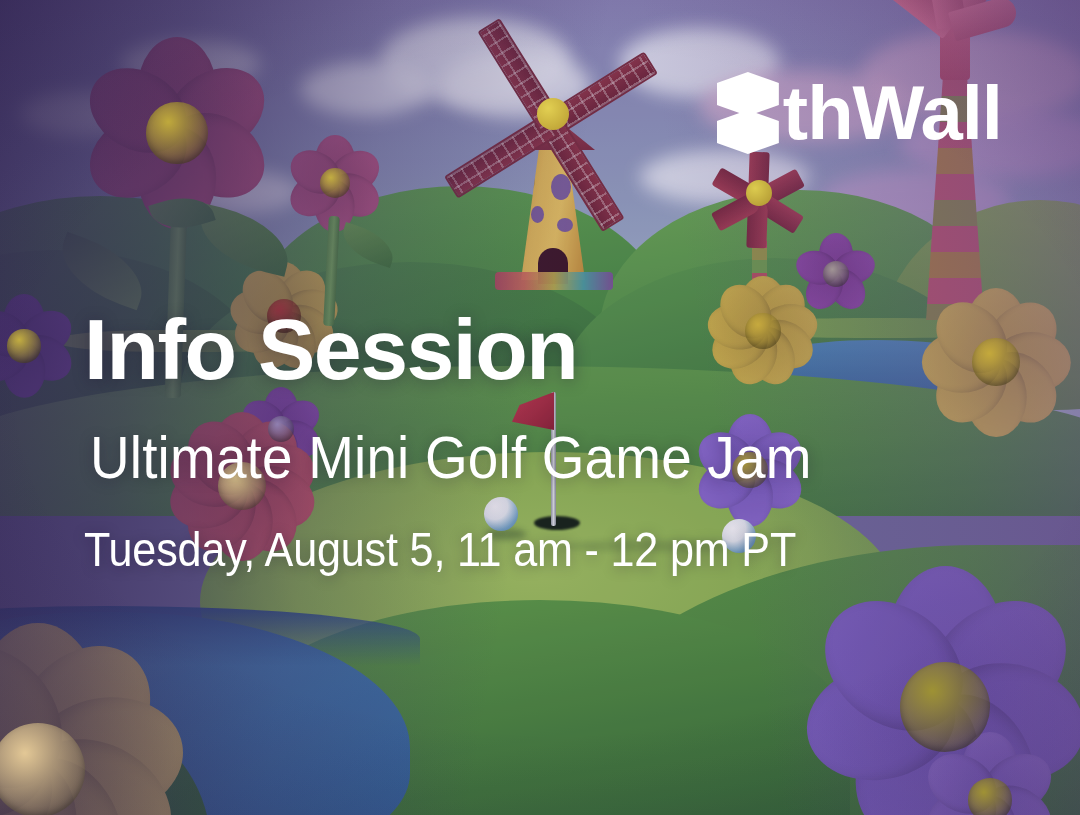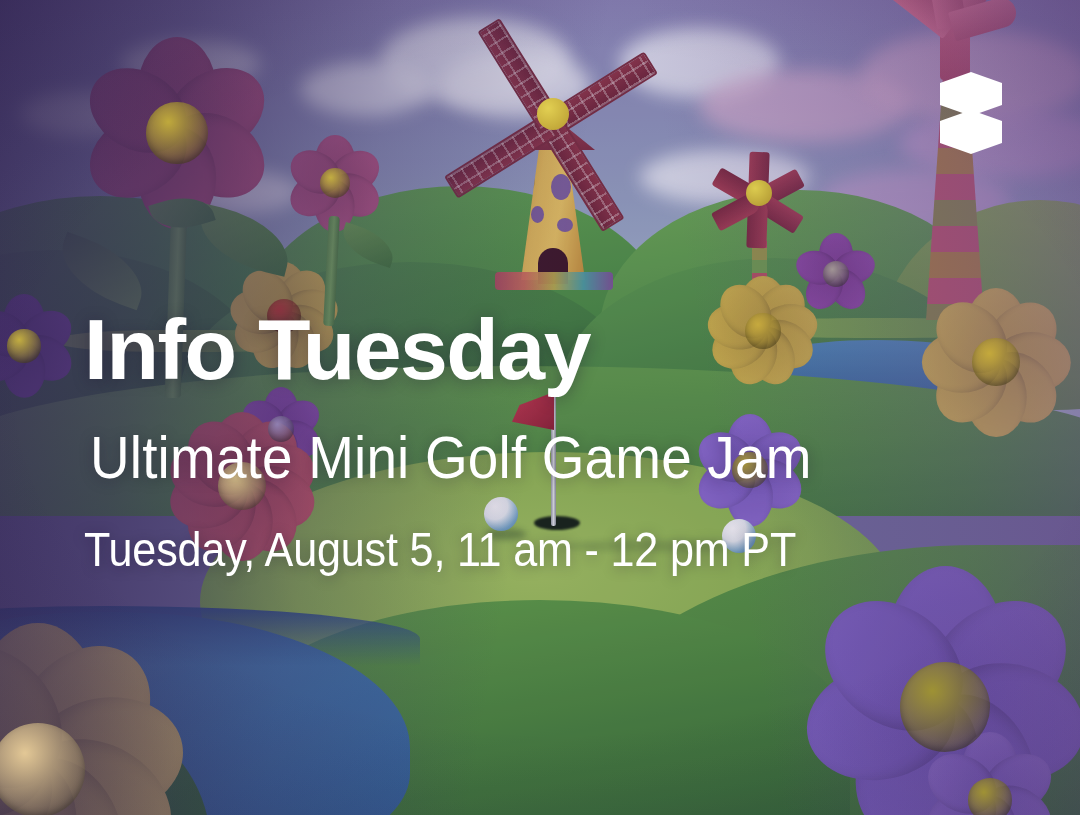--- a/index.html
+++ b/index.html
@@ -442,21 +442,22 @@
 
   <div id="logo">
     <div class="hexwrap">
       <div class="hex top"></div>
       <div class="hex bot"></div>
       <svg width="62" height="82" viewBox="0 0 62 82" style="position:absolute;left:0;top:0;">
         <polygon points="31,10 46,18 46,34 31,42 16,34 16,18" fill="none" stroke="none"></polygon>
       </svg>
       <div class="hex-in t" style="background:rgba(150,150,190,.0);box-shadow:0 0 0 0 transparent;"></div>
     </div>
+    <div class="word">thWall</div>
   </div>
 
   <div id="textblock">
-    <div id="title">Info Tuesday</div>
+    <div id="title">Info Session</div>
     <div id="subtitle">Ultimate Mini Golf Game Jam</div>
     <div id="datetime">Tuesday, August 5, 11 am - 12 pm PT</div>
   </div>
 
 </div>
 
 </body></html>

